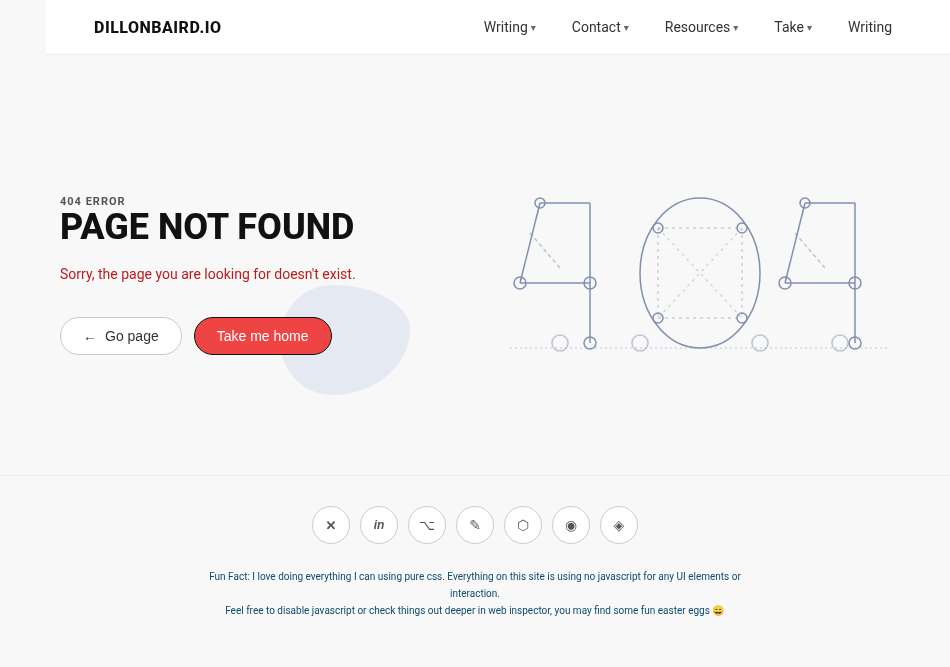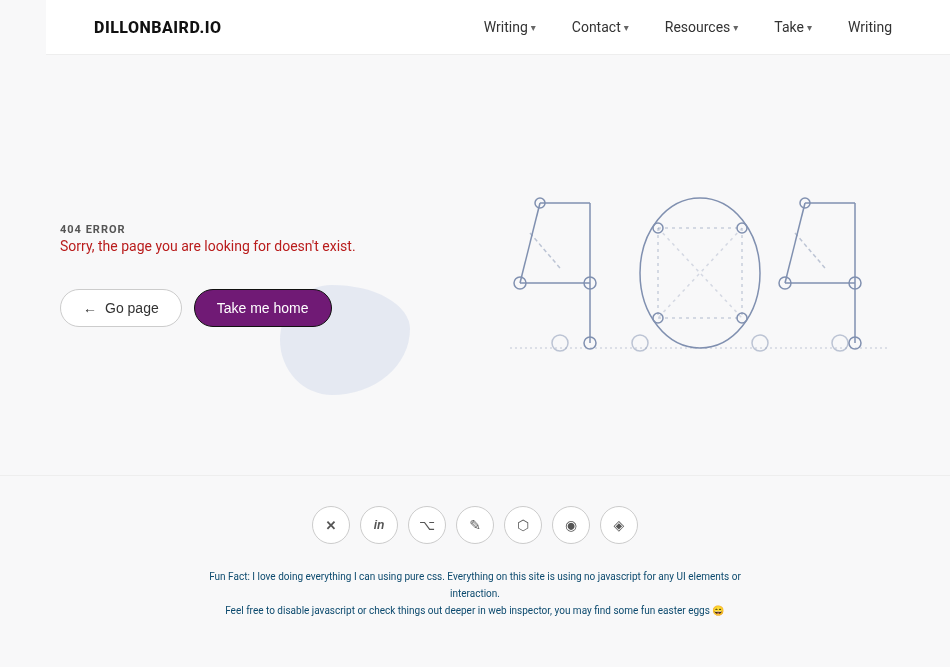--- a/index.html
+++ b/index.html
@@ -106,21 +106,21 @@
       cursor: pointer;
     }
 
     .btn-filled {
       display: flex;
       align-items: center;
       gap: 8px;
       padding: 10px 22px;
       border: 1.5px solid #111;
       border-radius: 50px;
-      background: #701a75;
+      background: #ef4444;
       color: #fff;
       font-size: 14px;
       cursor: pointer;
     }
 
     
     .blob {
       position: absolute;
       width: 130px;
       height: 110px;
@@ -209,20 +209,21 @@
 
     <div class="nav-item">
       <span>Writing</span>
     </div>
   </nav>
 </header>
 
 <main>
   <div class="left-content">
     <div class="error-label">404 ERROR</div>
+    <h1 class="page-title">PAGE NOT FOUND</h1>
     <p class="description">Sorry, the page you are looking for doesn't exist.</p>
     <div class="btn-group">
       <button class="btn-outline">
         <span>←</span>
         <span>Go page</span>
       </button>
       <button class="btn-filled">
         <span>Take me home</span>
       </button>
     </div>

